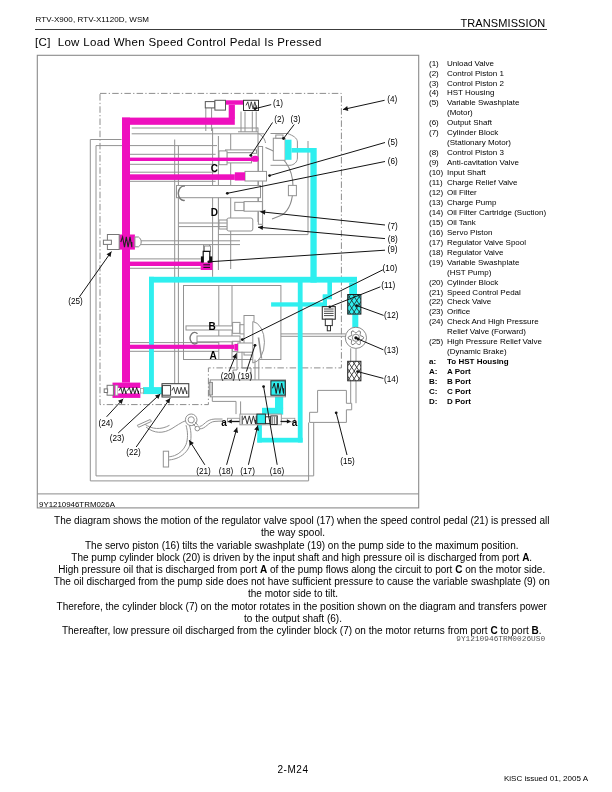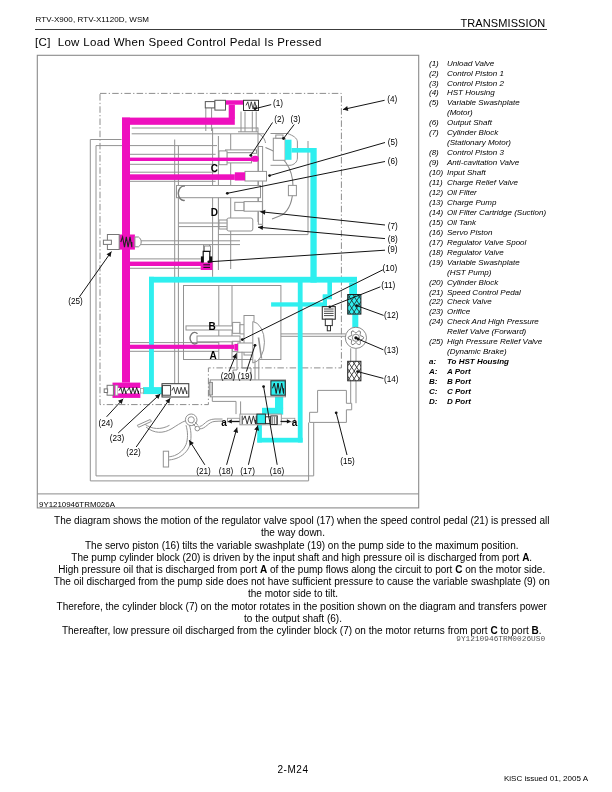--- a/index.html
+++ b/index.html
@@ -4,21 +4,21 @@
 <style>
   html,body{margin:0;padding:0;}
   body{width:612px;height:792px;background:#fff;position:relative;overflow:hidden;
        font-family:"Liberation Sans",sans-serif;color:#000;}
   .abs{position:absolute;}
   .hdr{left:35.5px;top:15.2px;font-size:8px;letter-spacing:0.08px;}
   .hdr2{left:auto;right:66.6px;top:17.2px;font-size:11px;letter-spacing:0.1px;margin-left:44px;}
   .rule{left:35px;top:29.2px;width:512px;height:1.2px;background:#3c3c3c;}
   .title{left:35px;top:36.3px;font-size:11.5px;font-weight:normal;letter-spacing:0.32px;}
   .legend{left:429px;top:58.6px;width:140px;font-size:8px;line-height:9.96px;}
-  .legend div{padding-left:18px;text-indent:-18px;font-style:italic;}
+  .legend div{padding-left:18px;text-indent:-18px;}
   .legend span{display:inline-block;width:18px;text-indent:0;}
   .legend .b{font-weight:bold;}
   .body{left:35px;top:515.3px;width:516px;font-size:10px;line-height:12.18px;text-align:center;}
   .body .in{text-indent:17.5px;}
   .code{right:66.9px;top:634.6px;font-family:"Liberation Mono",monospace;font-size:7.8px;color:#555;}
   .pg{left:277.5px;top:763.8px;font-size:10px;letter-spacing:0.55px;}
   .kisc{right:24px;top:773.8px;font-size:8px;}
 </style>
 </head>
 <body>
@@ -60,21 +60,21 @@
 <div><span></span>(Dynamic Brake)</div>
 <div class="b"><span>a:</span>To HST Housing</div>
 <div class="b"><span>A:</span>A Port</div>
 <div class="b"><span>B:</span>B Port</div>
 <div class="b"><span>C:</span>C Port</div>
 <div class="b"><span>D:</span>D Port</div>
 </div>
 
 <div class="abs body">
 <div class="in">The diagram shows the motion of the regulator valve spool (17) when the speed control pedal (21) is pressed all</div>
-<div>the way down.</div>
+<div>the way spool.</div>
 <div class="in">The servo piston (16) tilts the variable swashplate (19) on the pump side to the maximum position.</div>
 <div class="in">The pump cylinder block (20) is driven by the input shaft and high pressure oil is discharged from port <b>A</b>.</div>
 <div class="in">High pressure oil that is discharged from port <b>A</b> of the pump flows along the circuit to port <b>C</b> on the motor side.</div>
 <div class="in">The oil discharged from the pump side does not have sufficient pressure to cause the variable swashplate (9) on</div>
 <div>the motor side to tilt.</div>
 <div class="in">Therefore, the cylinder block (7) on the motor rotates in the position shown on the diagram and transfers power</div>
 <div>to the output shaft (6).</div>
 <div class="in">Thereafter, low pressure oil discharged from the cylinder block (7) on the motor returns from port <b>C</b> to port <b>B</b>.</div>
 </div>
 

